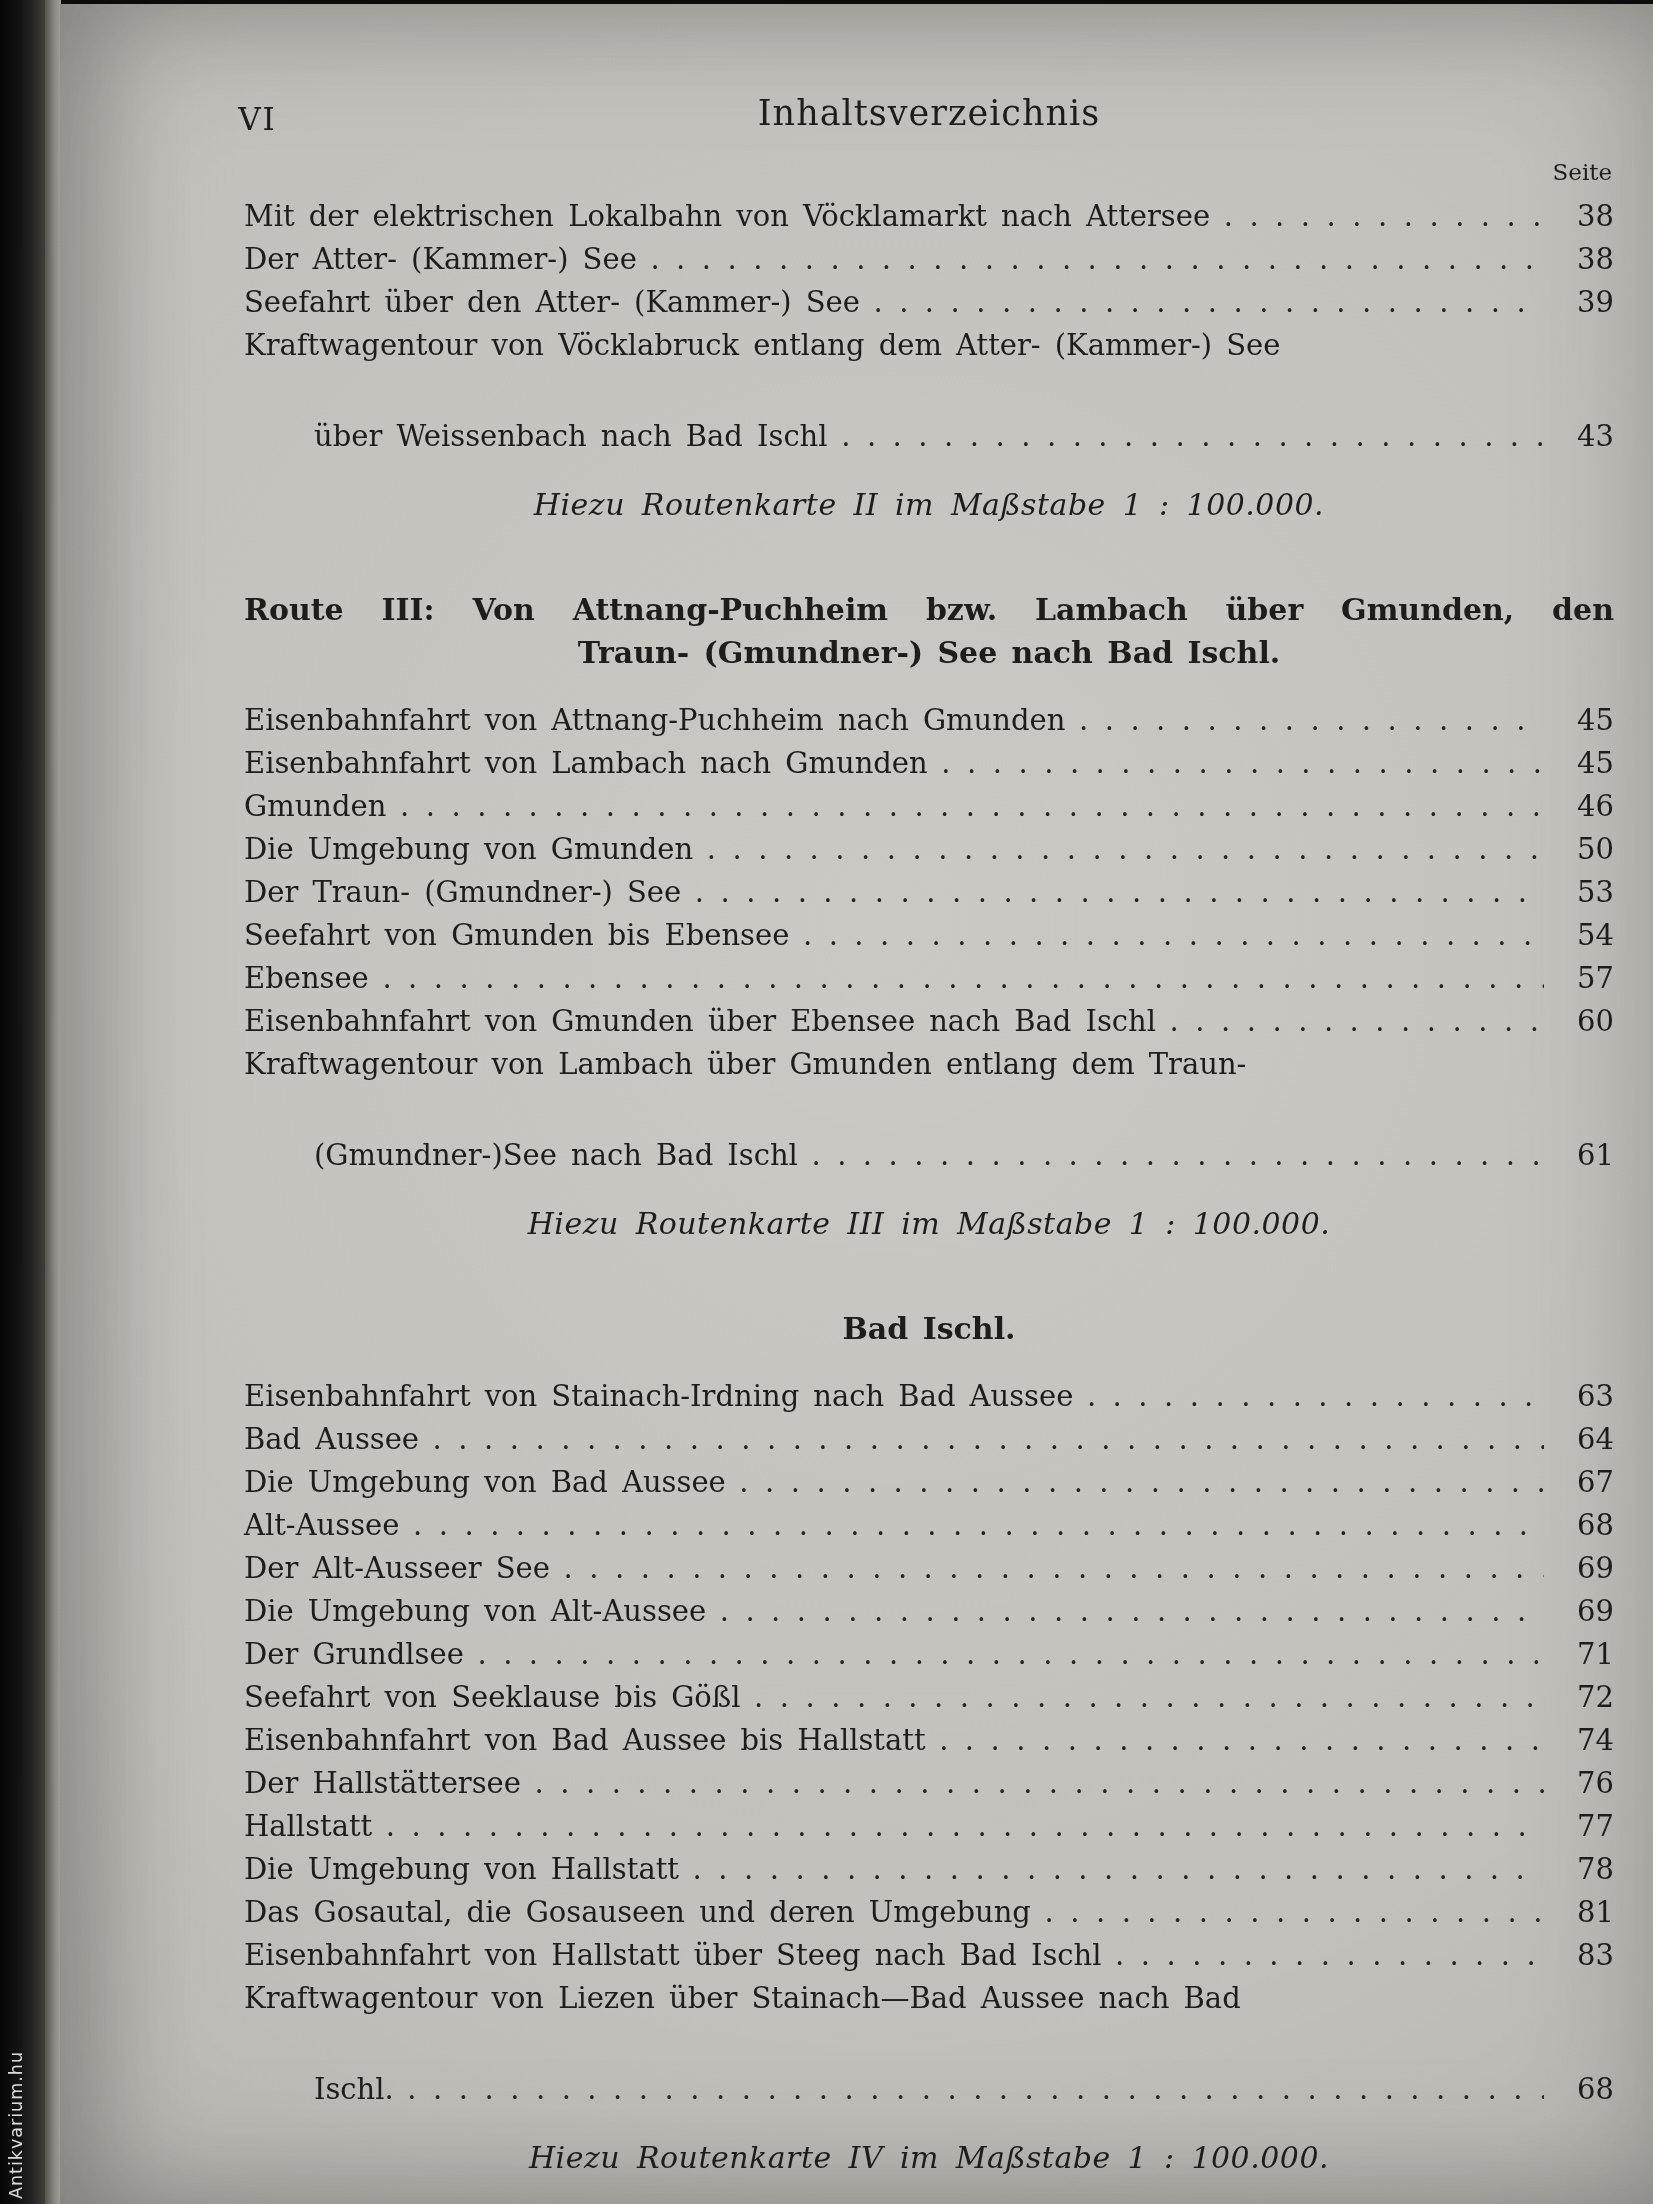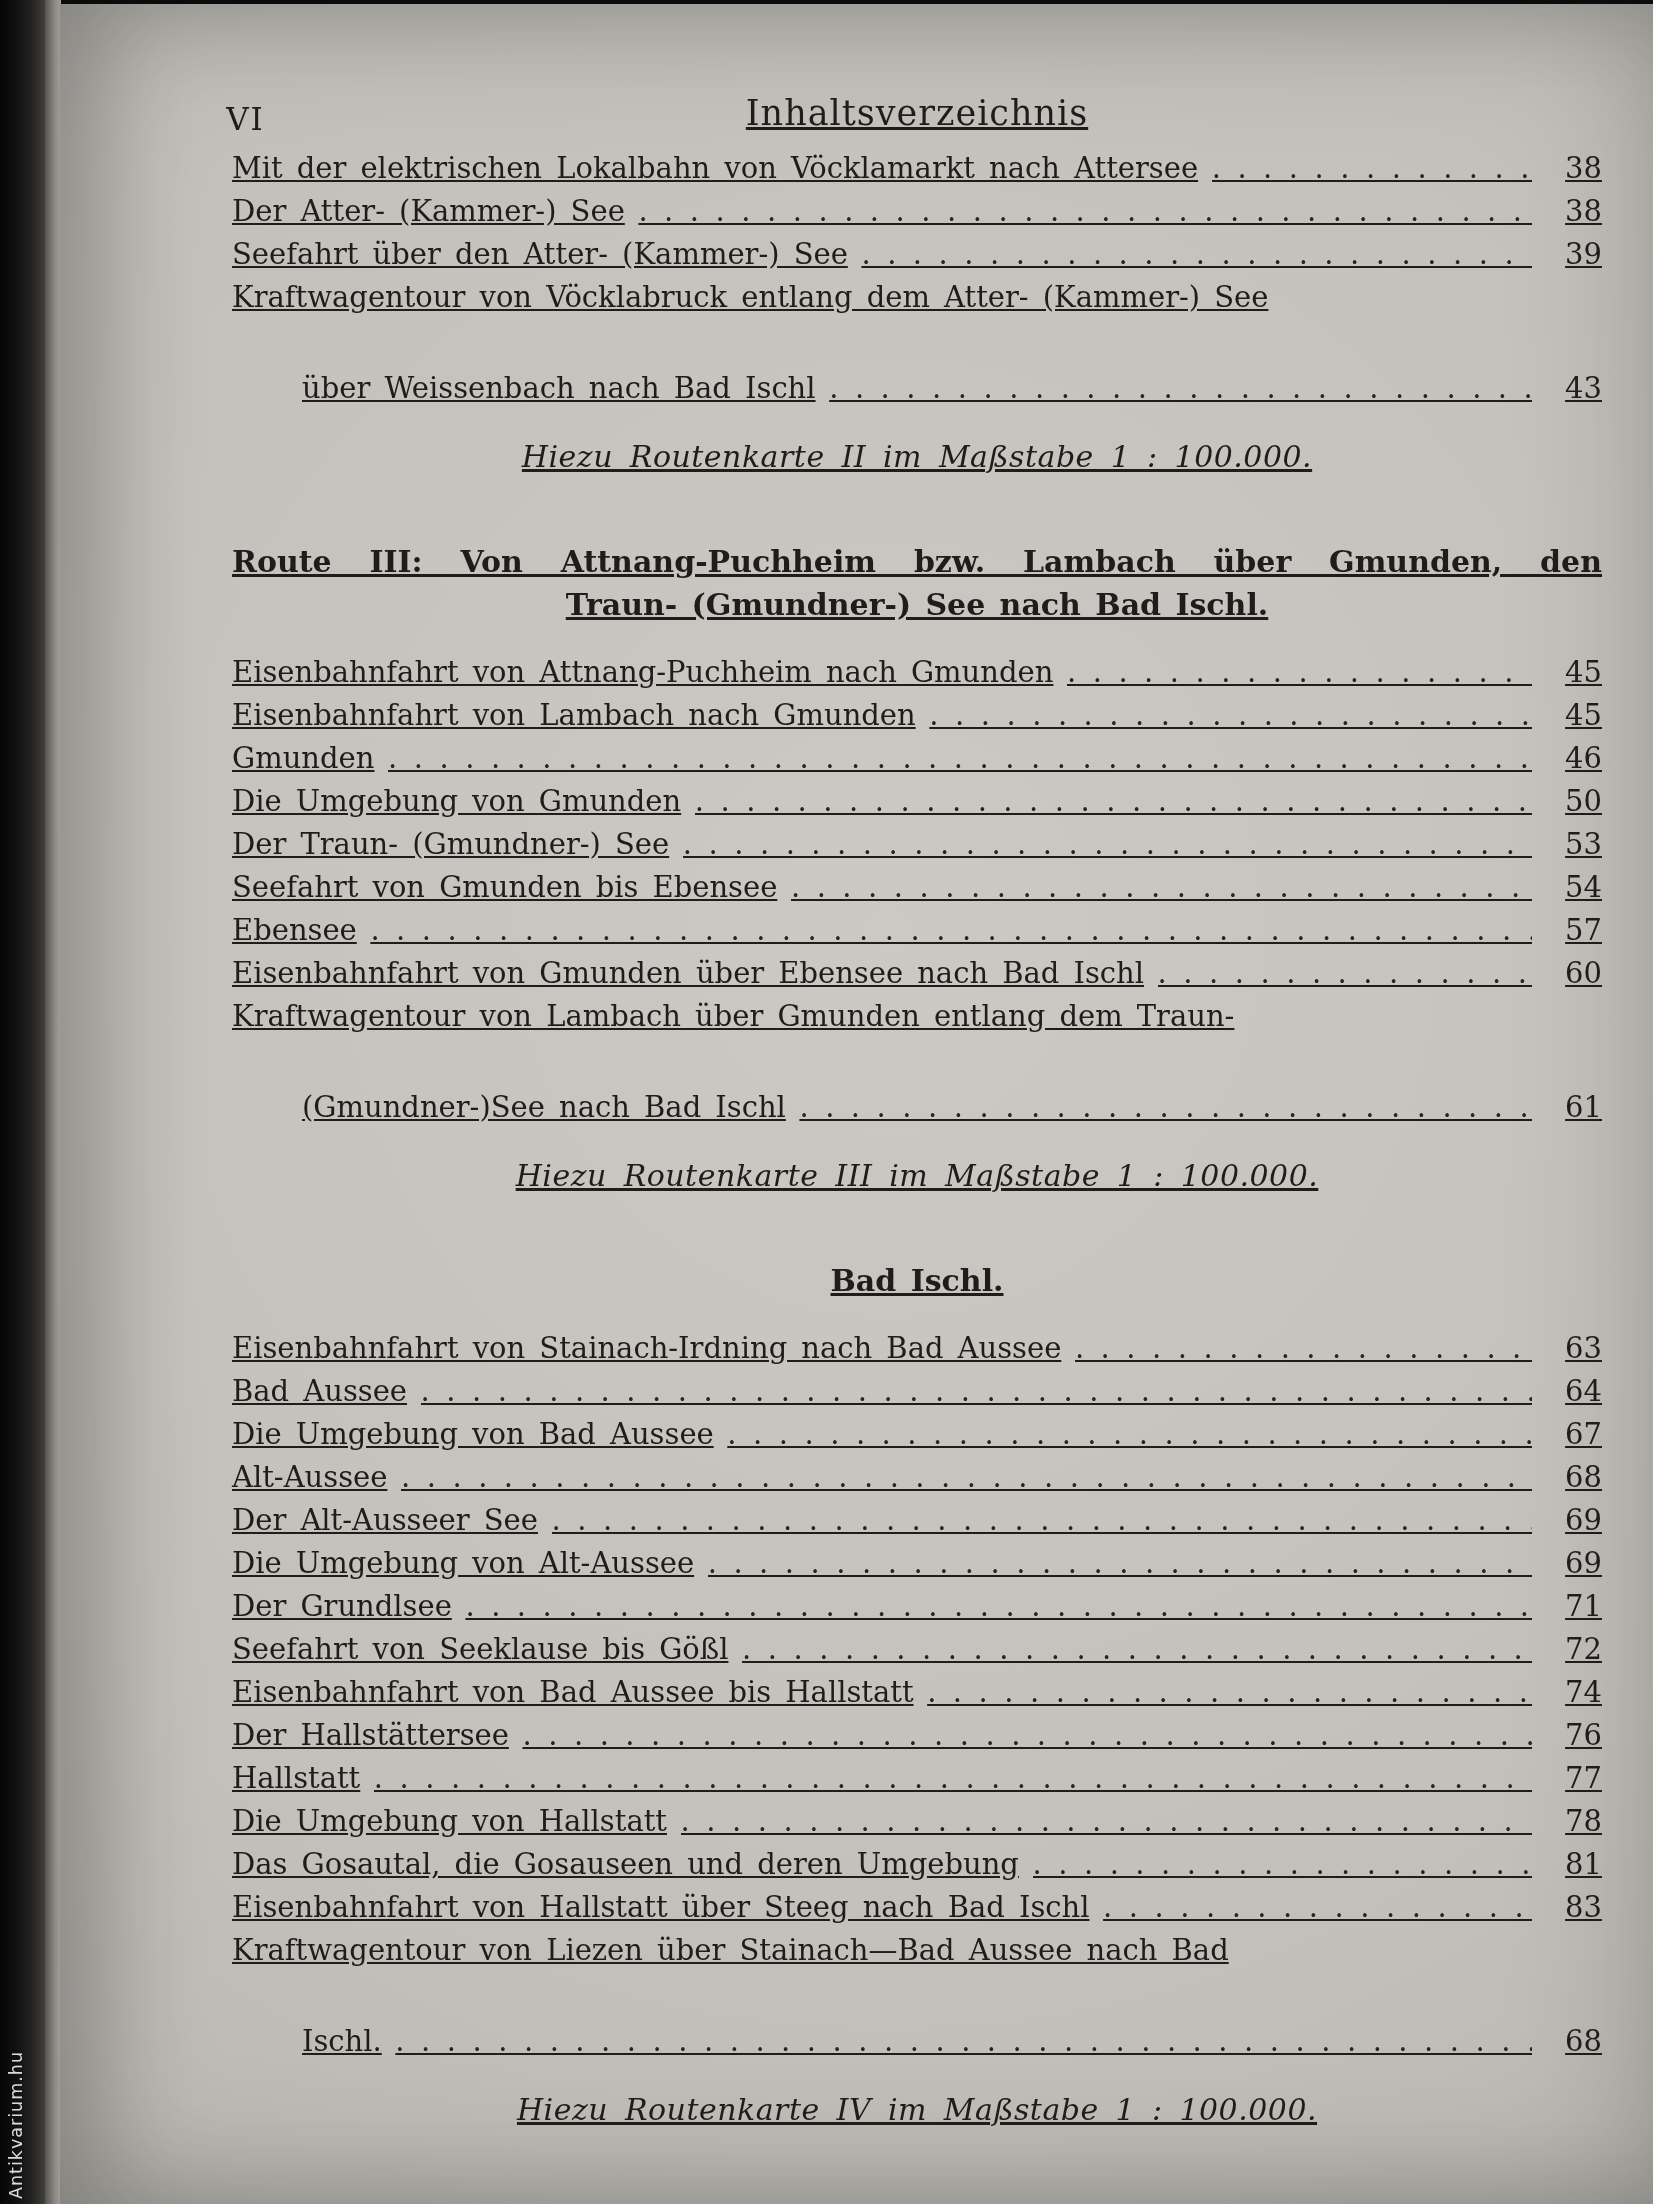--- a/index.html
+++ b/index.html
@@ -17,21 +17,21 @@
   }
   .page-edge {
     position: absolute; left: 45px; top: 0; width: 15.5px; height: 100%;
     background: linear-gradient(90deg, #55534e, #8a8882 60%, #a3a19a);
   }
   .paper {
     position: absolute; left: 60px; top: 3.9px; right: 0; bottom: 0;
     background: radial-gradient(ellipse 120% 90% at 52% 42%, #cbc9c3 0%, #c2c0ba 55%, #b1afa9 100%);
     box-shadow: inset 0 0 146px rgba(0,0,0,.22), inset 49px 0 87px rgba(0,0,0,.15);
   }
-  .content { position: absolute; left: 172px; top: 89px; width: 1370px; text-decoration: underline; }
+  .content { position: absolute; left: 184px; top: 89px; width: 1370px; }
 
   .header { position: relative; height: 54px; }
   .folio { position: absolute; left: -5.8px; top: 7.8px; font-size: 31px; letter-spacing: 1.9px; }
   .title { display: block; text-align: center; font-size: 35px; letter-spacing: 1px; }
 
   .seite { text-align: right; font-size: 23px; margin: 9.7px 1.9px 7.8px 0; line-height: 31px; }
 
   .row { display: flex; align-items: baseline; font-size: 29px; line-height: 43px; word-spacing: 4.9px; }
   .txt { white-space: nowrap; }
   .leader { flex: 1 1 auto; overflow: hidden; white-space: nowrap; margin: 0 7.8px 0 13.6px; color: #26251f; }
@@ -71,20 +71,21 @@
 <div class="page-edge"></div>
 
 <div class="paper">
   <div class="content">
 
     <div class="header">
       <span class="folio">VI</span>
       <span class="title">Inhaltsverzeichnis</span>
     </div>
 
+    <div class="seite">Seite</div>
 
     <div>
       <div class="row">
         <span class="txt">Mit der elektrischen Lokalbahn von Vöcklamarkt nach Attersee</span>
         <span class="leader"></span>
         <span class="pg">38</span>
       </div>
       <div class="row">
         <span class="txt">Der Atter- (Kammer-) See</span>
         <span class="leader"></span>

